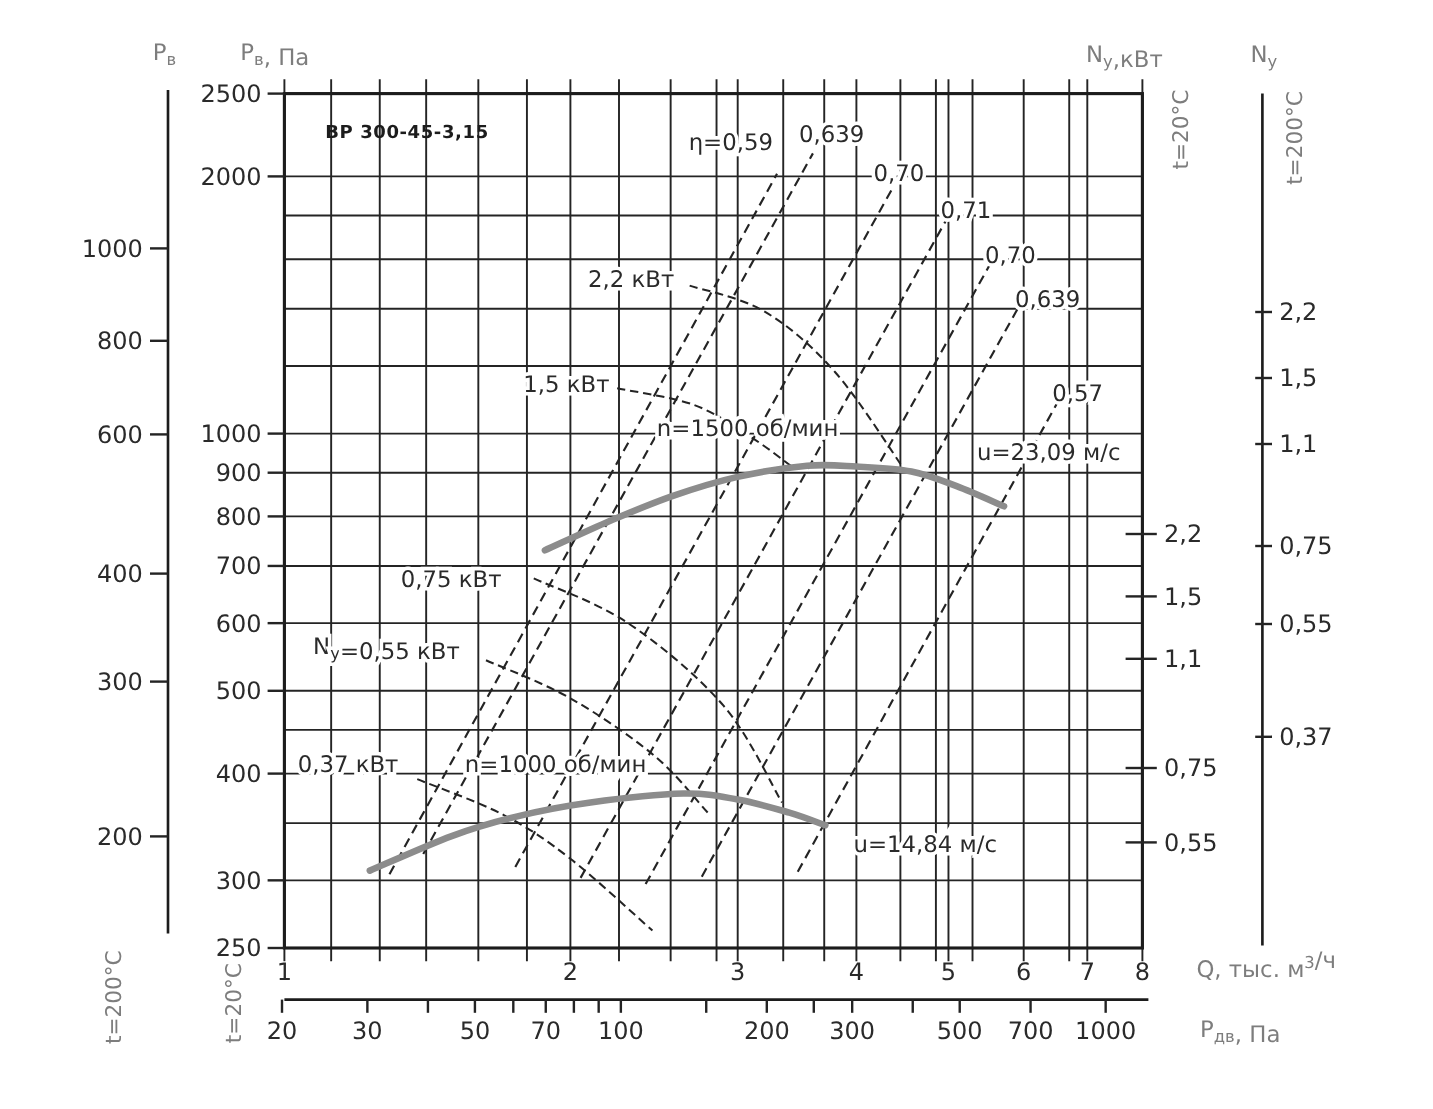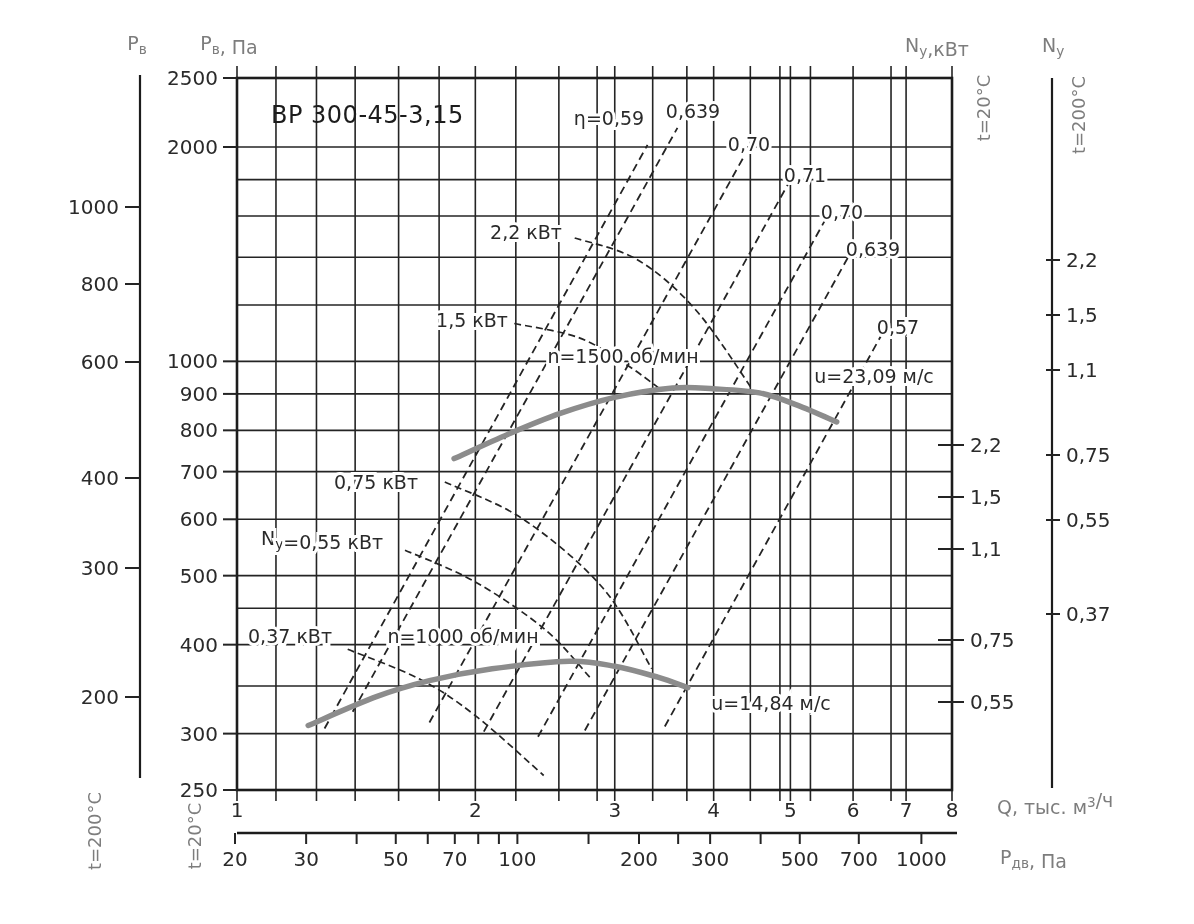--- a/index.html
+++ b/index.html
@@ -1,19 +1,19 @@
 <!DOCTYPE html>
 <html><head>
 <meta charset="utf-8">
 <style>
   html,body{margin:0;padding:0;background:#ffffff;}
   .page{position:relative;width:1194px;height:924px;background:#ffffff;overflow:hidden;
         font-family:"DejaVu Sans",sans-serif;}
   #chart{position:absolute;left:0;top:0;}
-  .chart-title{position:absolute;left:271px;top:101px;font-size:24px;font-weight:normal;
+  .chart-title{position:absolute;left:271px;top:101px;font-size:15px;font-weight:bold;
                color:#1c1c1c;letter-spacing:.5px;white-space:nowrap;}
   svg text{font-family:"DejaVu Sans",sans-serif;}
 </style>
 </head>
 <body>
 
 <div class="page">
   <svg id="chart" width="1194" height="924" viewBox="0 0 1194 924">
       <g>
         <line x1="237" y1="66" x2="237" y2="801" stroke="#242424" stroke-width="1.6"></line>

